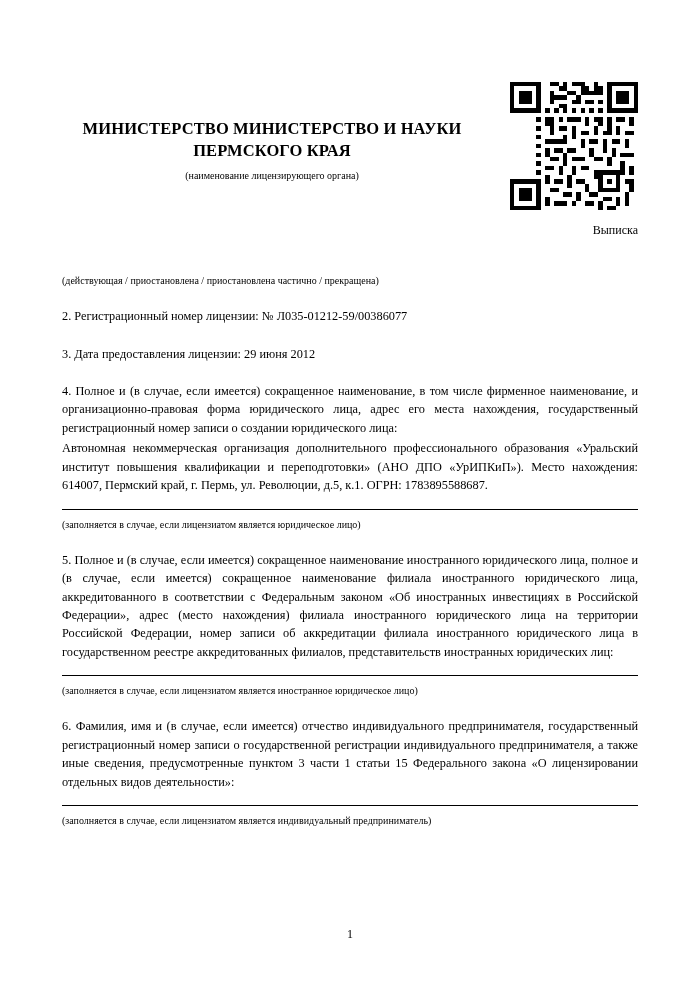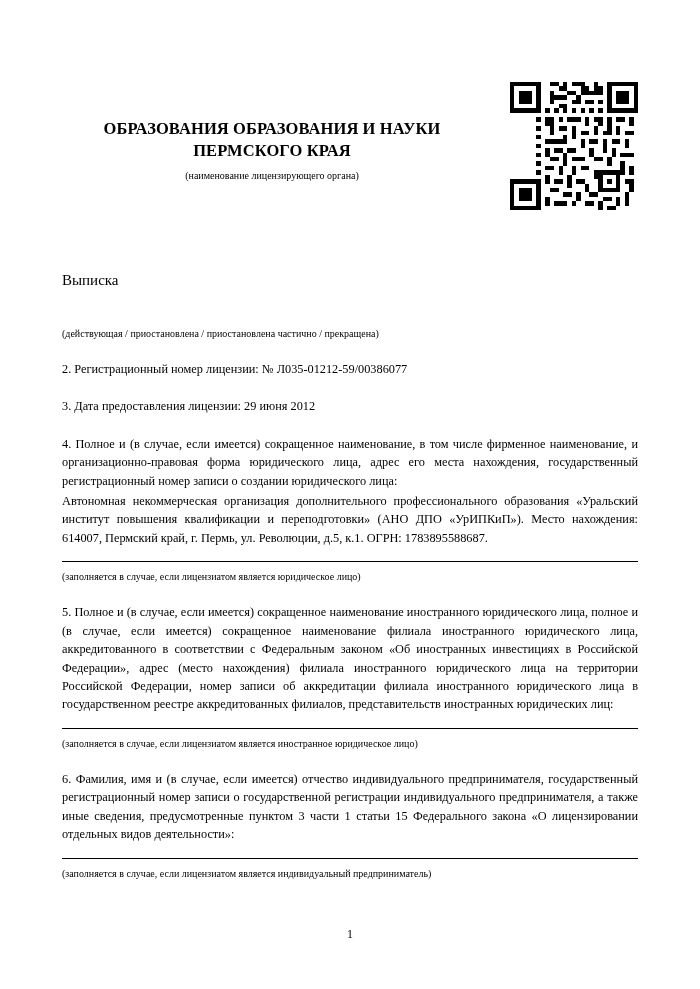--- a/index.html
+++ b/index.html
@@ -42,23 +42,23 @@
     font-weight: bold;
     line-height: 1.35;
     letter-spacing: 0.1px;
   }
   .header-sub {
     font-size: 10px;
     margin-top: 7px;
   }
 
   .doc-title {
-    text-align: left;
-    margin-top: 88px;
-    font-size: 15px;
+    text-align: right;
+    margin-top: 40px;
+    font-size: 12px;
     line-height: 1.55;
   }
 
   .item {
     margin-top: 19px;
     font-size: 12.3px;
     line-height: 1.5;
     text-align: justify;
   }
   .item.first { margin-top: 34px; }
@@ -218,21 +218,21 @@
         <rect x="11" y="13" width="1" height="1"></rect>
           <rect x="20" y="9" width="1" height="1"></rect>
         <rect x="25" y="20" width="1" height="1"></rect>
           <rect x="27" y="23" width="1" height="2"></rect>
       </g>
     </svg>
   </div>
 
   <div class="header">
     <div class="header-title">
-      <div>ОБРАЗОВАНИЯ ОБРАЗОВАНИЯ И НАУКИ</div>
+      <div>МИНИСТЕРСТВО МИНИСТЕРСТВО И НАУКИ</div>
       <div>ПЕРМСКОГО КРАЯ</div>
     </div>
     <div class="header-sub">(наименование лицензирующего органа)</div>
   </div>
 
   <div class="doc-title">
     <div>Выписка</div>
   </div>
 
   <div class="item first">

